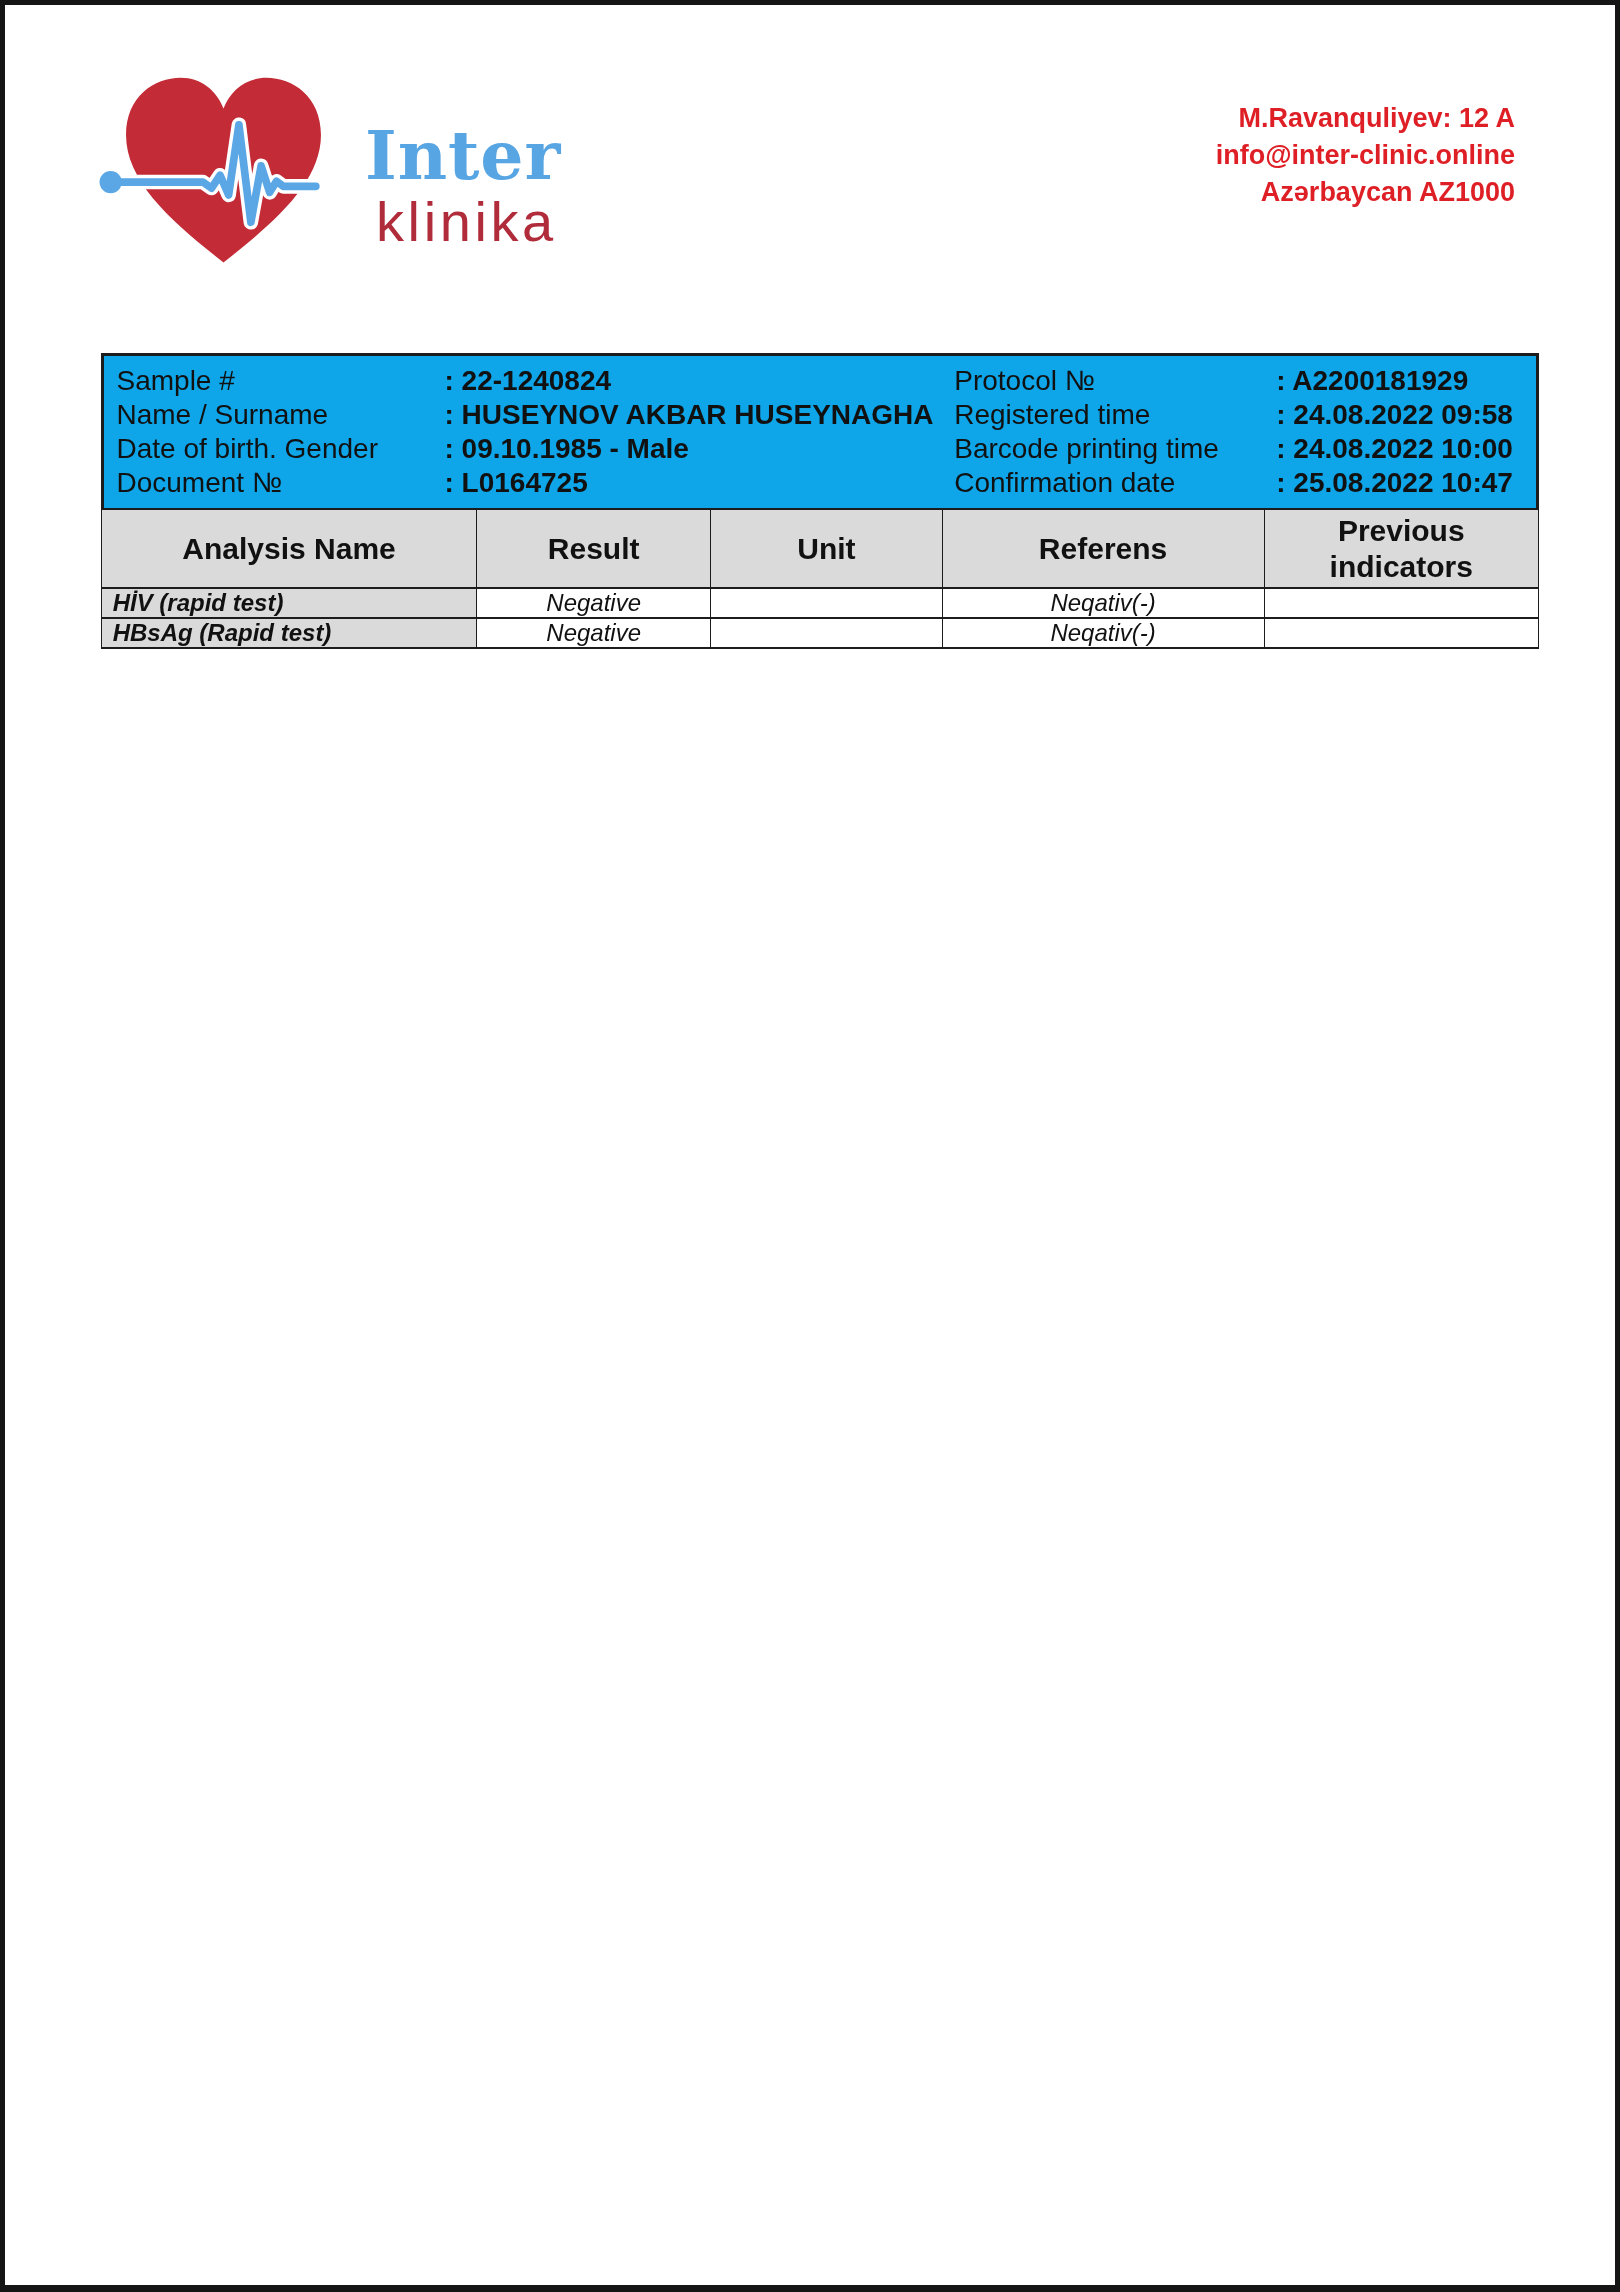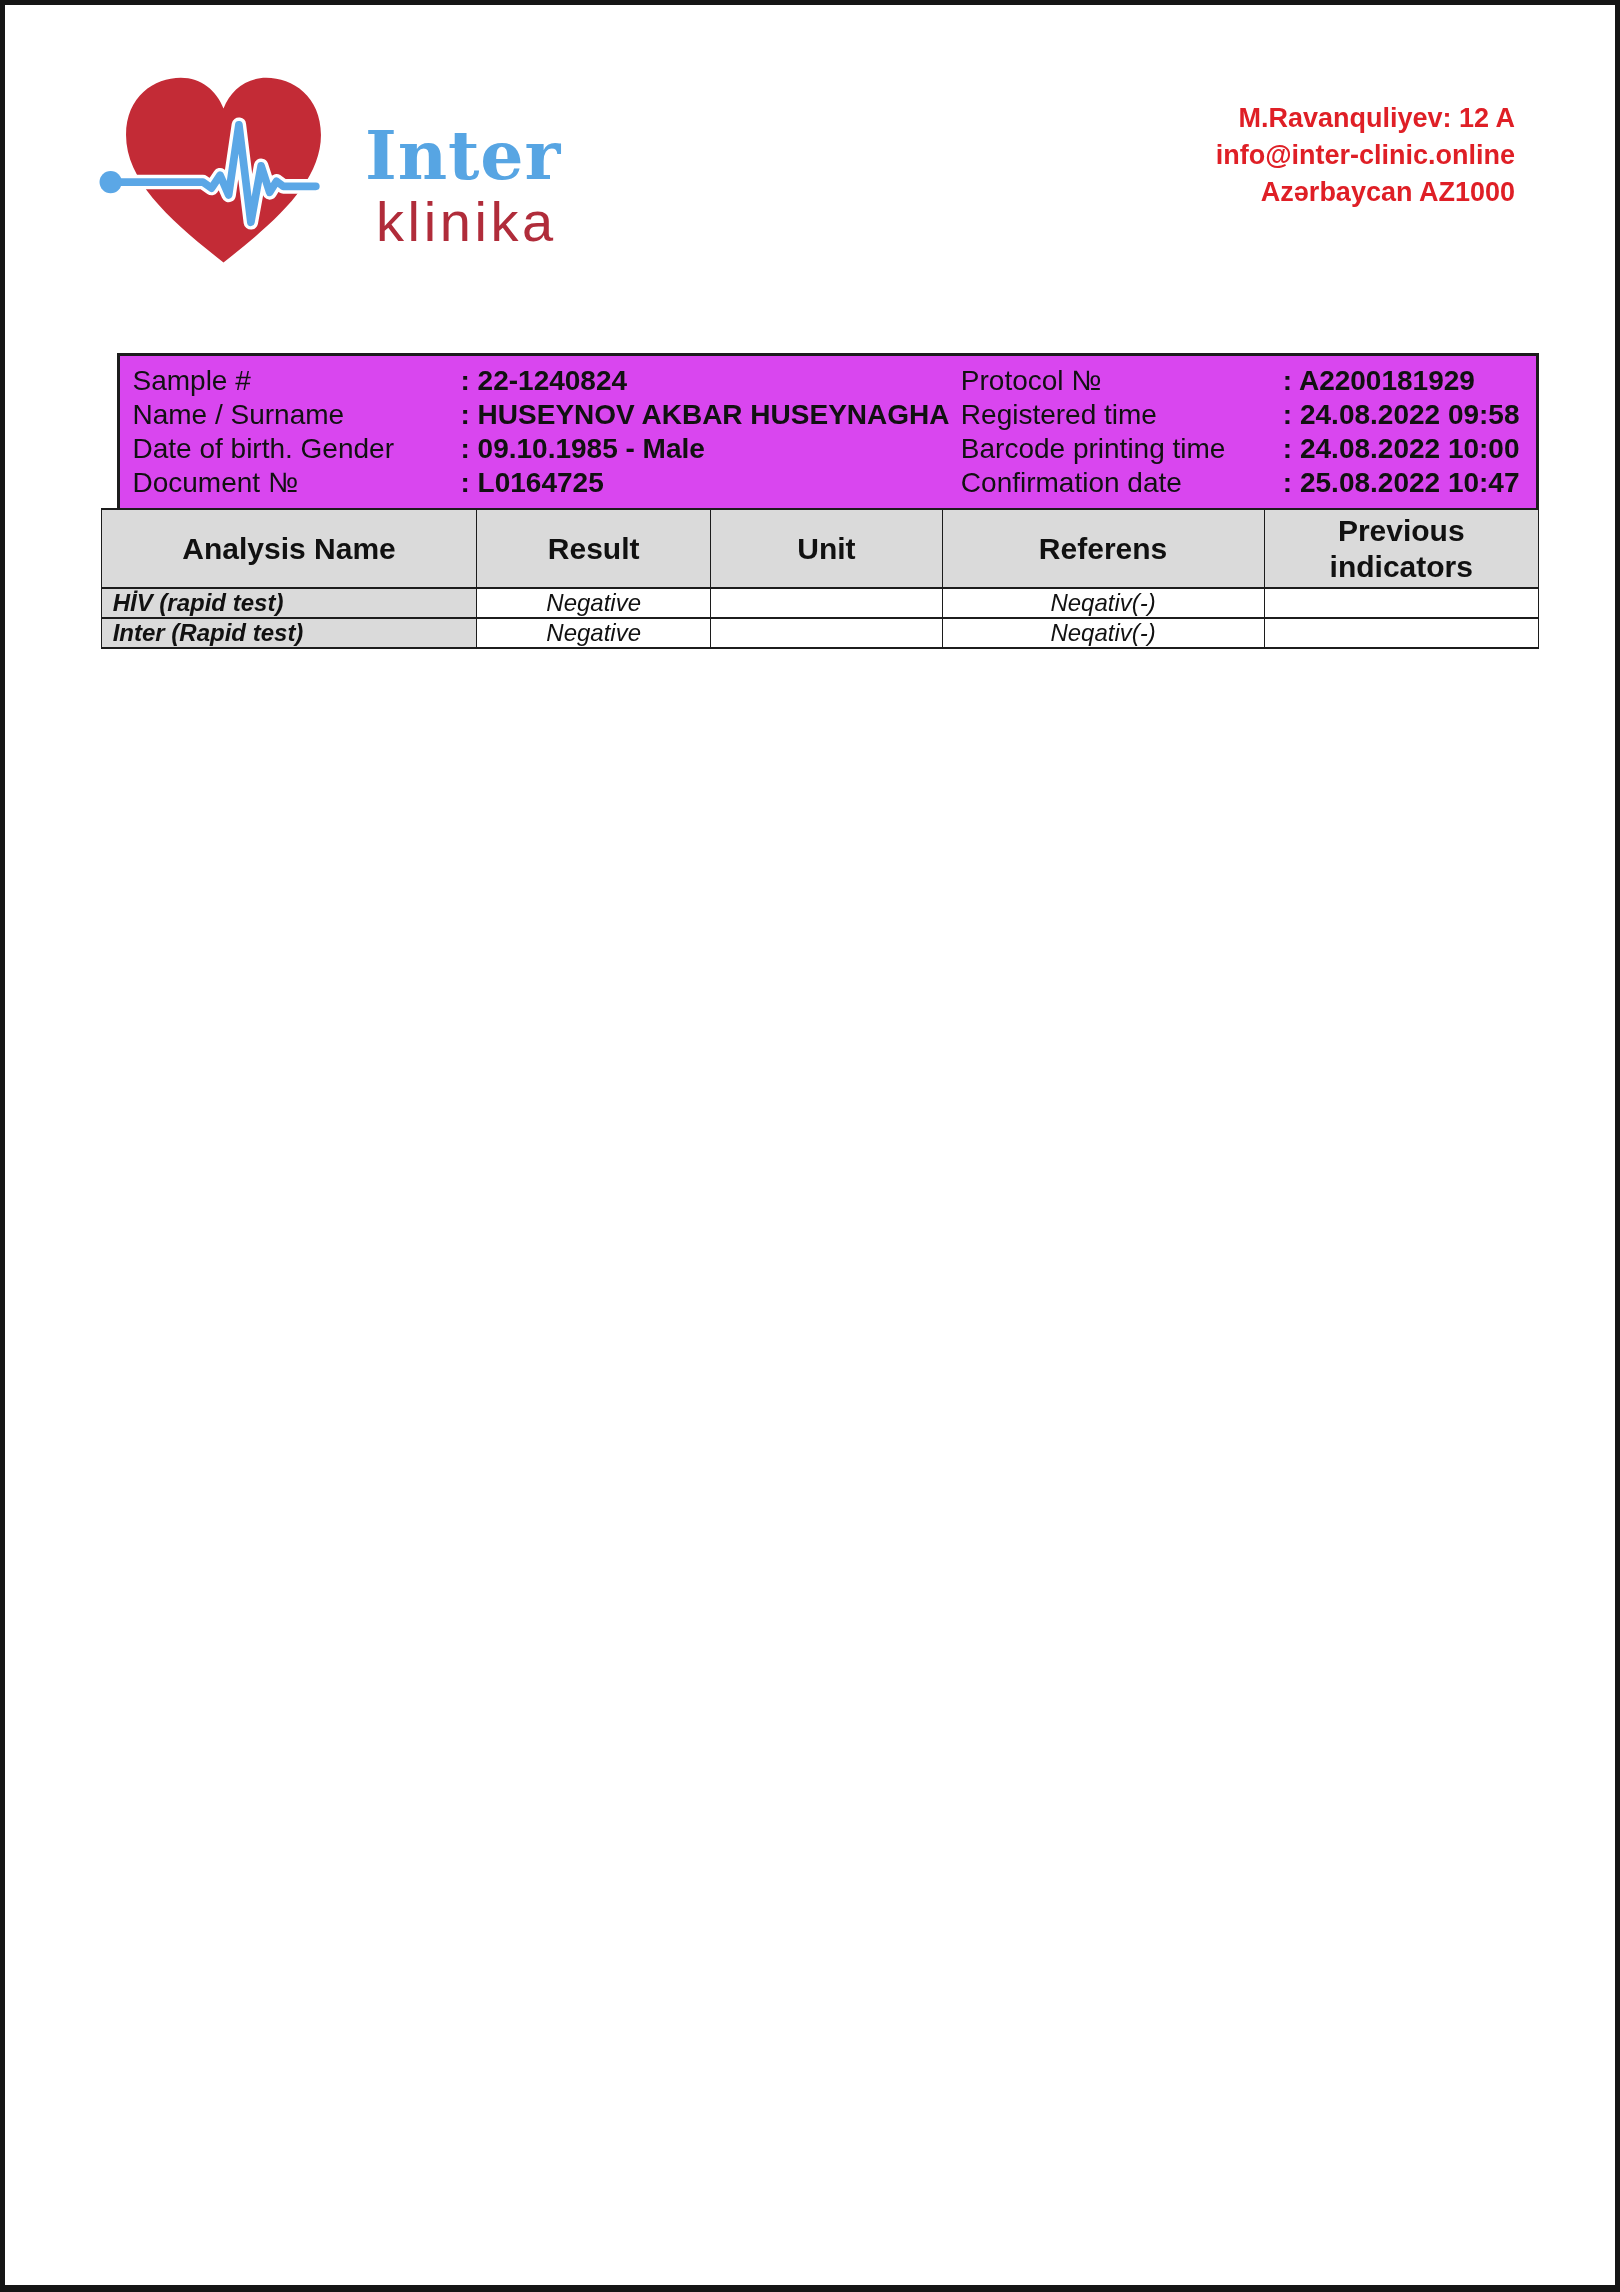--- a/index.html
+++ b/index.html
@@ -83,22 +83,21 @@
     position:absolute;
     left:96px;
     top:348px;
     width:1438px;
   }
 
   .info-box{
     border:3.6px solid var(--border-dark);
     display:flex;
     padding:8px 0 9px 0;
-    background:#d946ef;
-    margin-left:16px;
+    background:#0ea5e9;
   }
   .info-col{display:flex;flex-direction:column;}
   .info-col.left{width:58.5%;}
   .info-col.right{width:41.5%;}
   .info-row{
     display:flex;
     align-items:baseline;
     line-height:34px;
     font-size:28px;
     padding-left:12.5px;
@@ -243,21 +242,21 @@
       <tbody>
 
         <tr class="data-row">
           <td class="a-name">HİV (rapid test)</td>
           <td class="center">Negative</td>
           <td class="center"></td>
           <td class="center">Neqativ(-)</td>
           <td class="center"></td>
         </tr>
         <tr class="data-row">
-          <td class="a-name">Inter (Rapid test)</td>
+          <td class="a-name">HBsAg (Rapid test)</td>
           <td class="center">Negative</td>
           <td class="center"></td>
           <td class="center">Neqativ(-)</td>
           <td class="center"></td>
         </tr>
       </tbody>
     </table>
 
   </div>
 </div>

